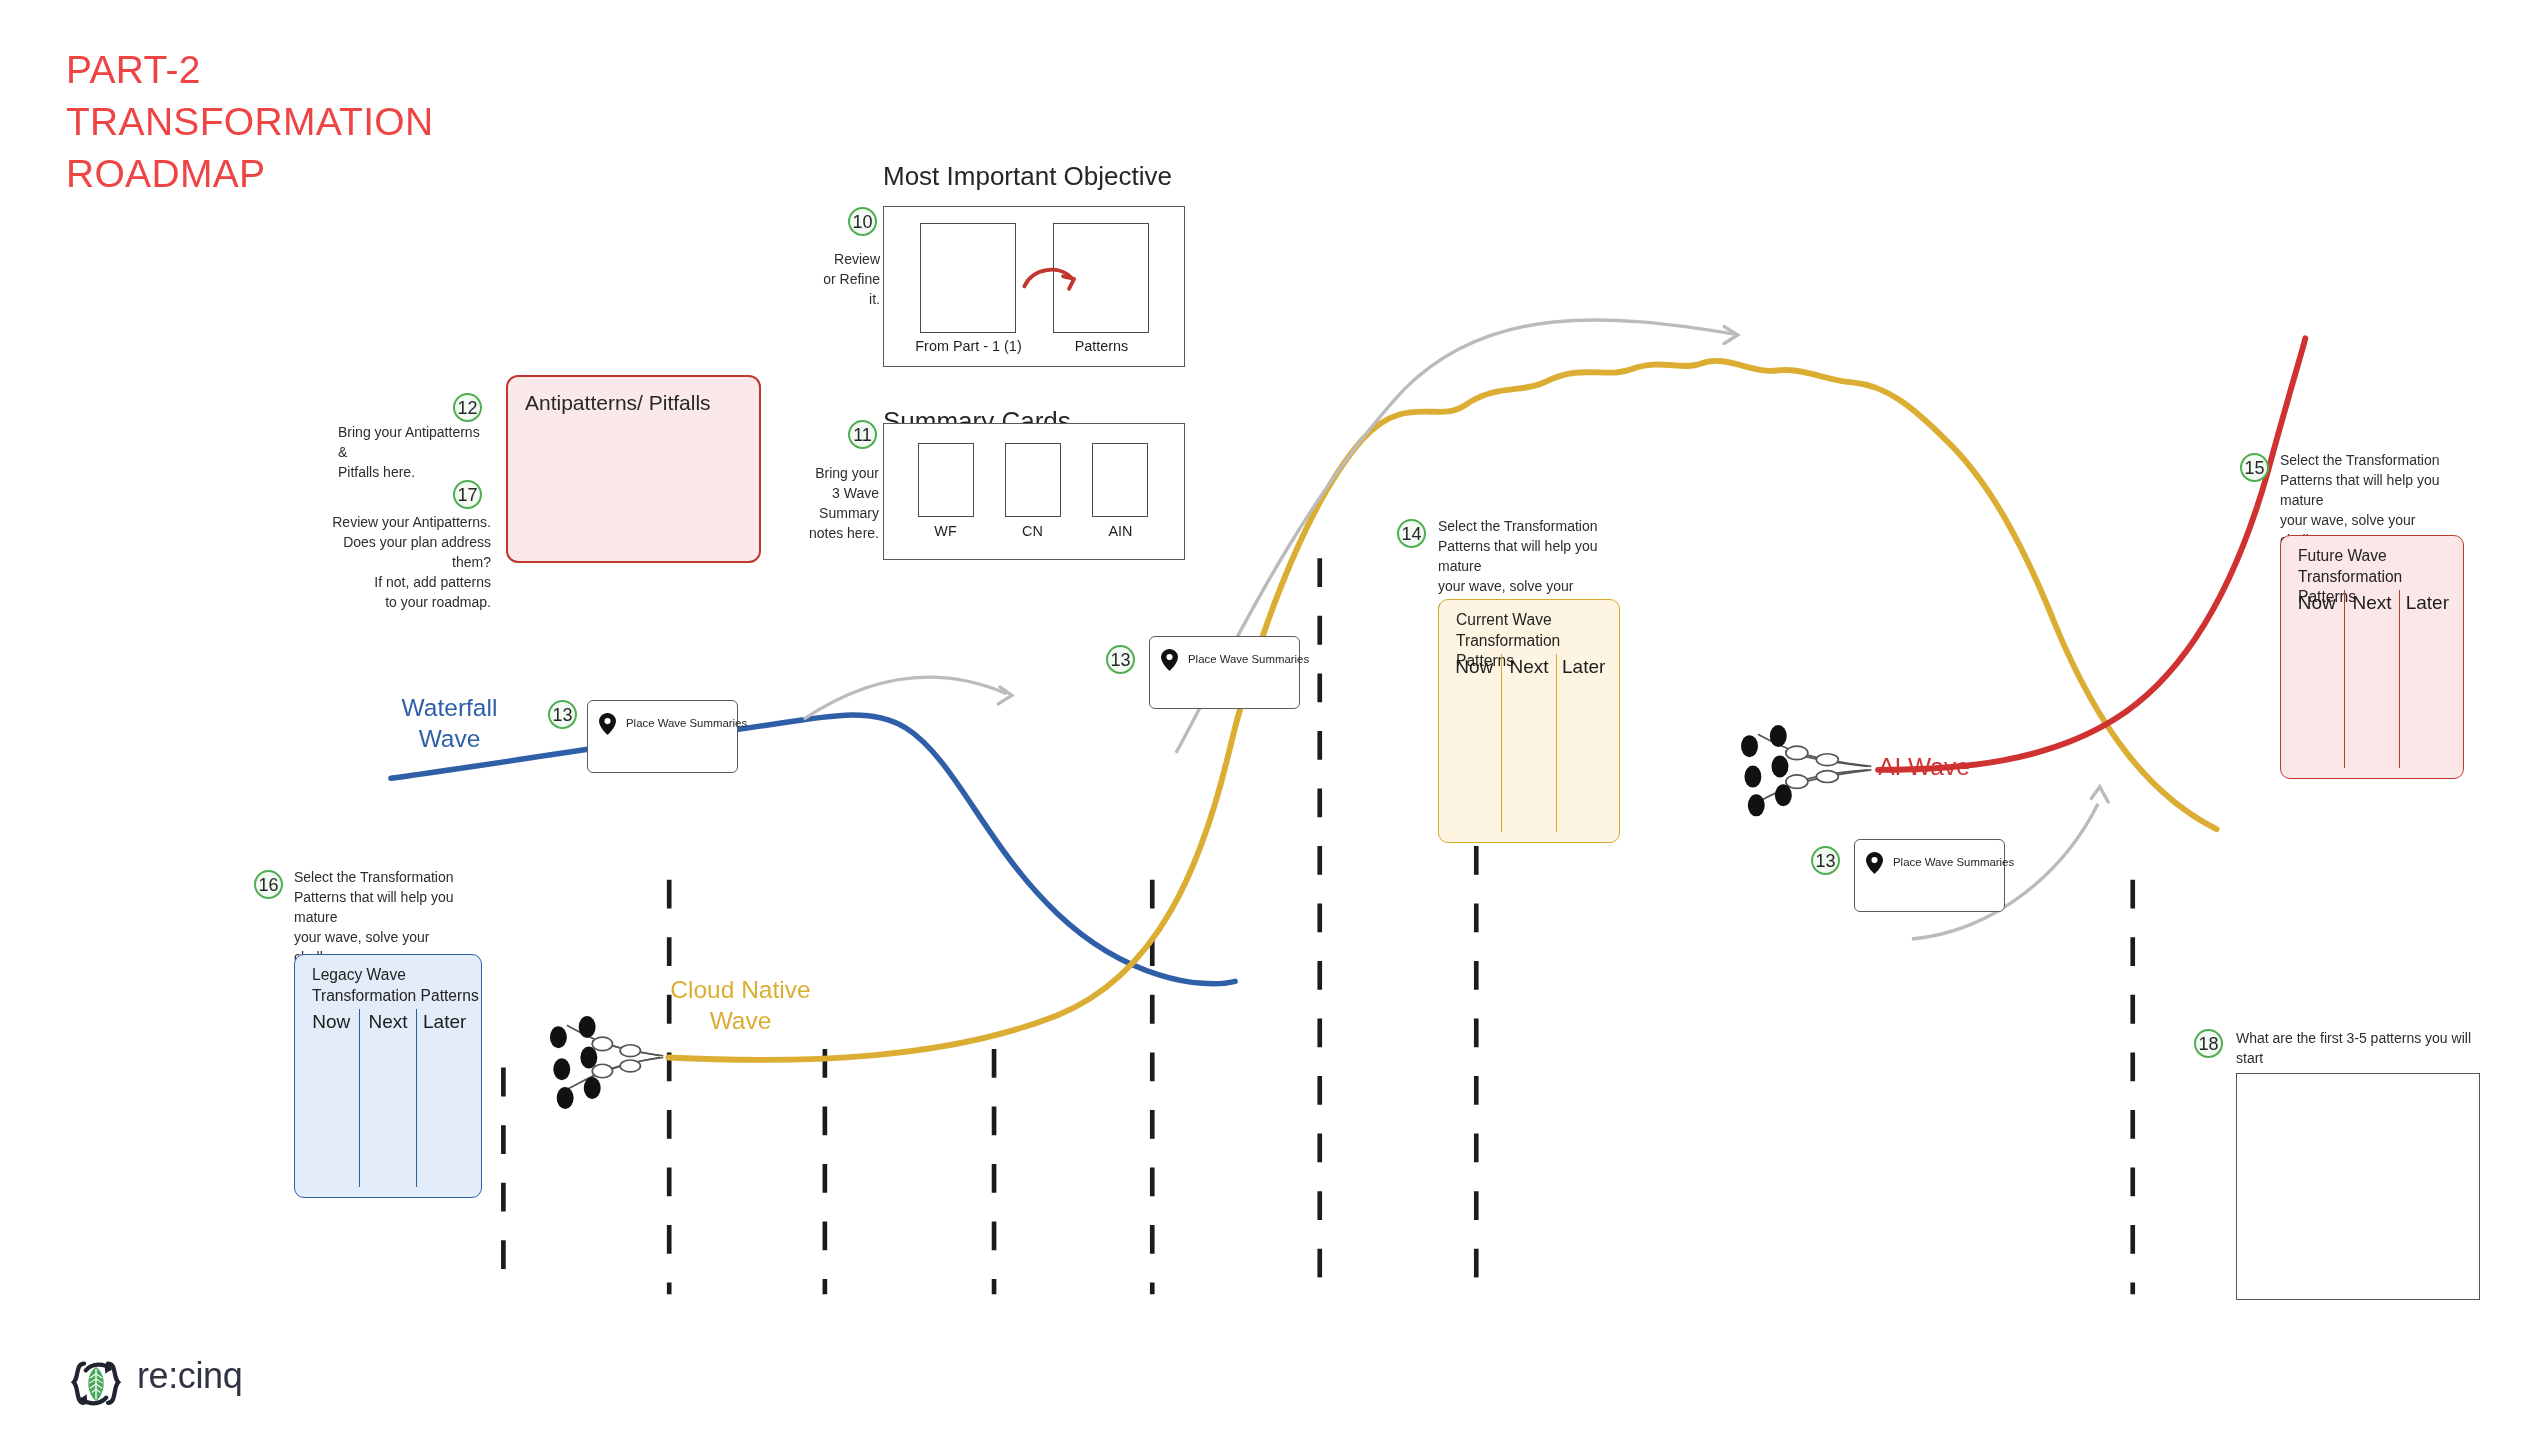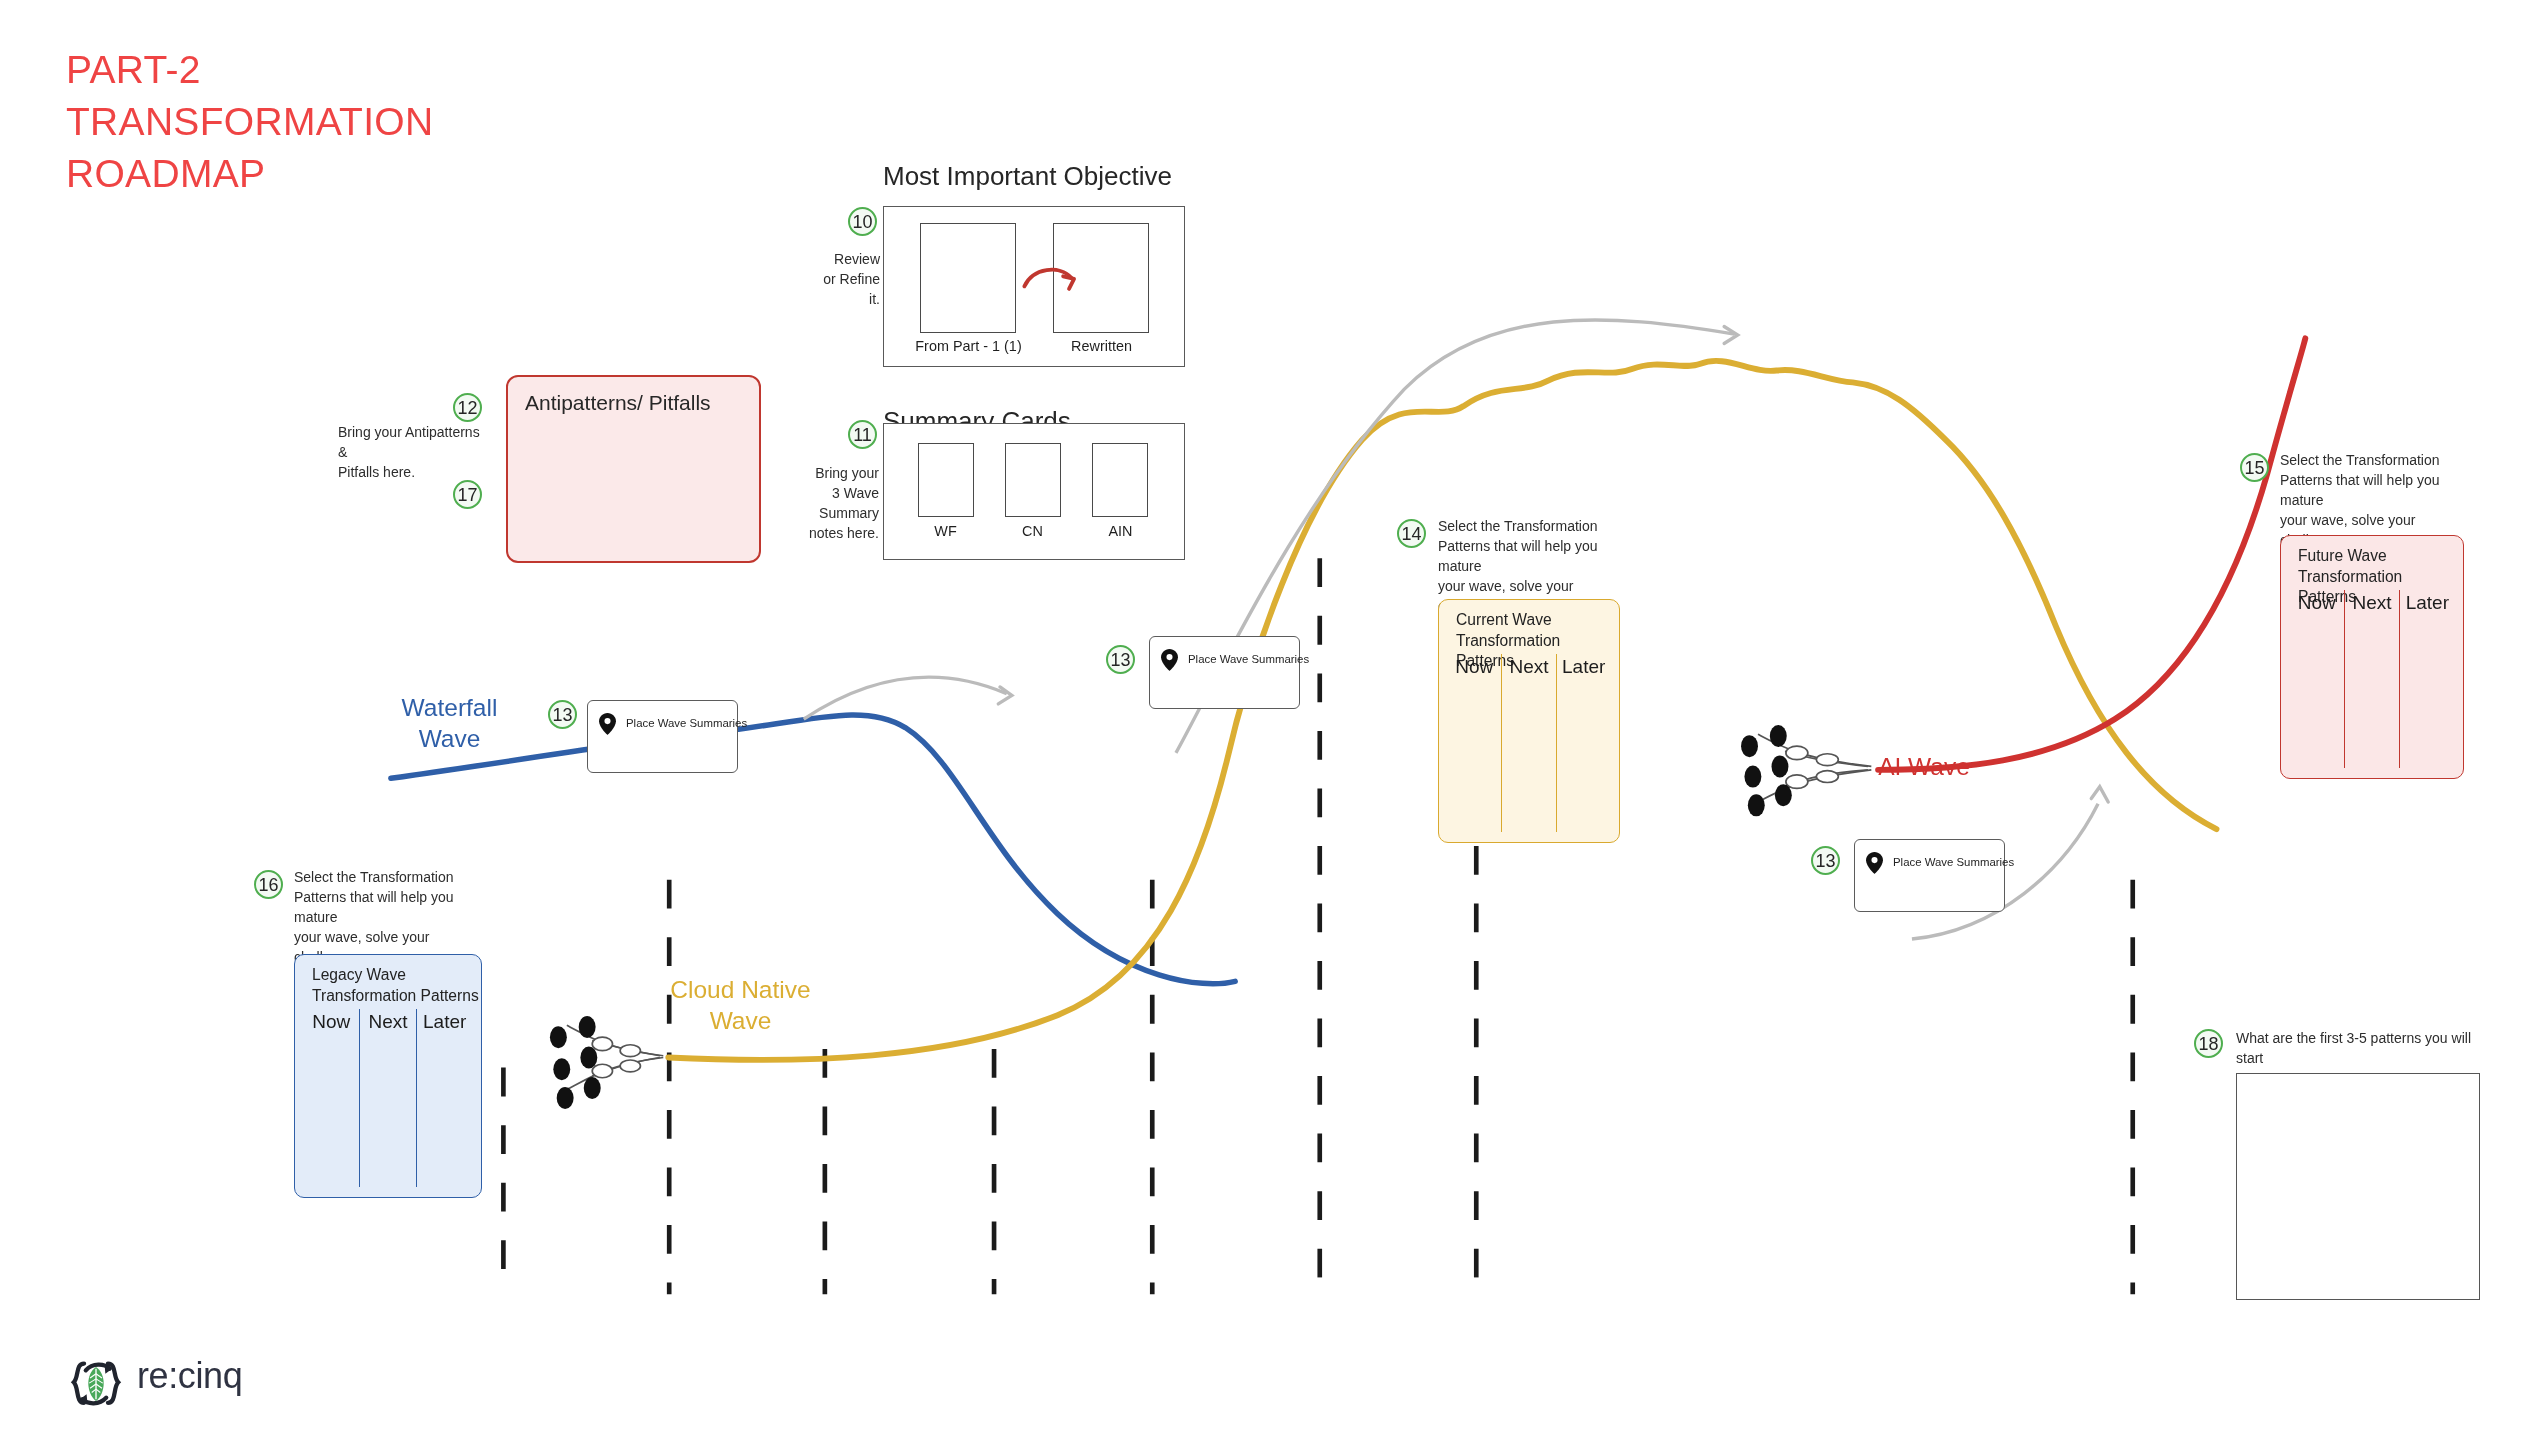--- a/index.html
+++ b/index.html
@@ -312,21 +312,21 @@
   <div class="abs step-badge" style="left:848px;top:207px;">10</div>
   <div class="abs step-note note-right" style="left:787px;top:250px;width:93px;">Review
 or Refine
 it.</div>
 
   <div class="abs frame" style="left:883px;top:206px;width:302px;height:161px;">
     <div class="abs slot" style="left:36px;top:16px;width:96px;height:110px;"></div>
     <div class="abs slot-label" style="left:17px;top:131px;width:135px;">From Part - 1 (1)</div>
 
     <div class="abs slot" style="left:169px;top:16px;width:96px;height:110px;"></div>
-    <div class="abs slot-label" style="left:152px;top:131px;width:131px;">Rewritten</div>
+    <div class="abs slot-label" style="left:152px;top:131px;width:131px;">Patterns</div>
 
     <svg class="abs" style="left:135px;top:44px;" width="68" height="59" viewBox="0 0 80 70">
       <path d="M 6,42 C 16,20 48,16 62,32" fill="none" stroke="#c0372f" stroke-width="4.5" stroke-linecap="round"></path>
       <path d="M 52,30 L 65,33 L 59,45" fill="none" stroke="#c0372f" stroke-width="4.5" stroke-linecap="round" stroke-linejoin="round"></path>
     </svg>
   </div>
 
   <div class="abs section-heading" style="left:883px;top:406px;text-align:center;">Summary Cards</div>
 
   <div class="abs step-badge" style="left:848px;top:420px;">11</div>
@@ -349,20 +349,25 @@
     <div class="abs slot" style="left:208px;top:18.6px;width:56px;height:74px;"></div>
     <div class="abs slot-label" style="left:200px;top:99px;width:73px;">AIN</div>
   </div>
 
   <div class="abs step-badge" style="left:453px;top:393px;">12</div>
   <div class="abs step-note" style="left:338px;top:423px;width:152px;">Bring your Antipatterns
 &amp;
 Pitfalls here.</div>
 
   <div class="abs step-badge" style="left:453px;top:480px;">17</div>
+  <div class="abs step-note" style="left:305px;top:513px;width:186px;text-align:right;">Review your Antipatterns.
+Does your plan address
+them?
+If not, add patterns
+to your roadmap.</div>
 
   <div class="abs step-badge" style="left:254px;top:870px;">16</div>
   <div class="abs step-note" style="left:294px;top:868px;width:220px;">Select the Transformation
 Patterns that will help you
 mature
 your wave, solve your
 challenges,
 and reach your objective.</div>
 
   <div class="board" id="board-legacy">

